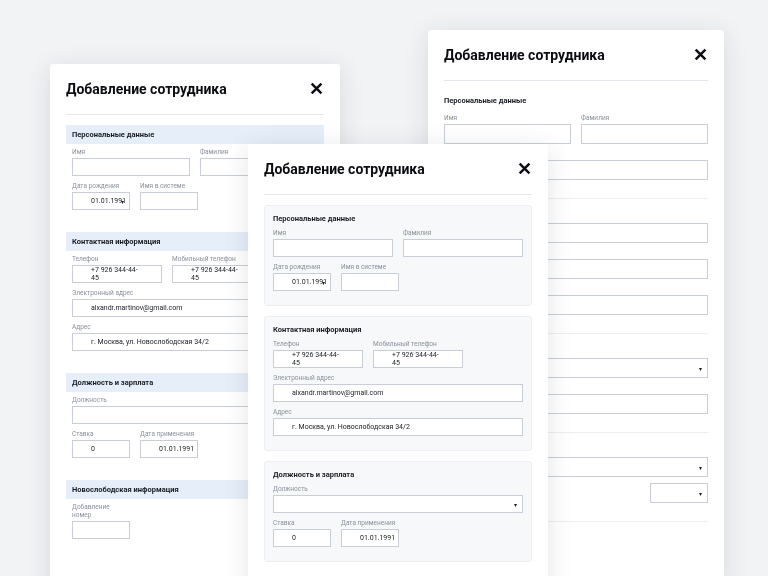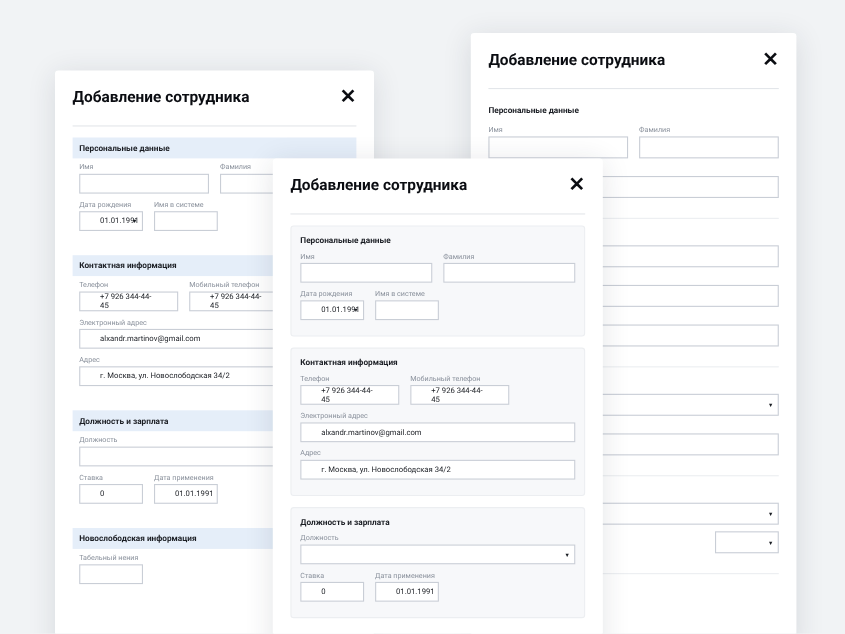--- a/index.html
+++ b/index.html
@@ -325,21 +325,21 @@
         </div>
       </div>
     </div>
   </div>
 
   <div class="section">
     <div class="section-head">Новослободская информация</div>
     <div class="section-body">
       <div class="row">
         <div class="field w-small">
-          <div class="label">Табельный нения</div>
+          <div class="label">Добавление номер</div>
           <div class="input"></div>
         </div>
       </div>
     </div>
   </div>
 </div>
 
 <div class="card card-b variant-b">
   <div class="card-header">
     <div class="card-title">Добавление сотрудника</div>

